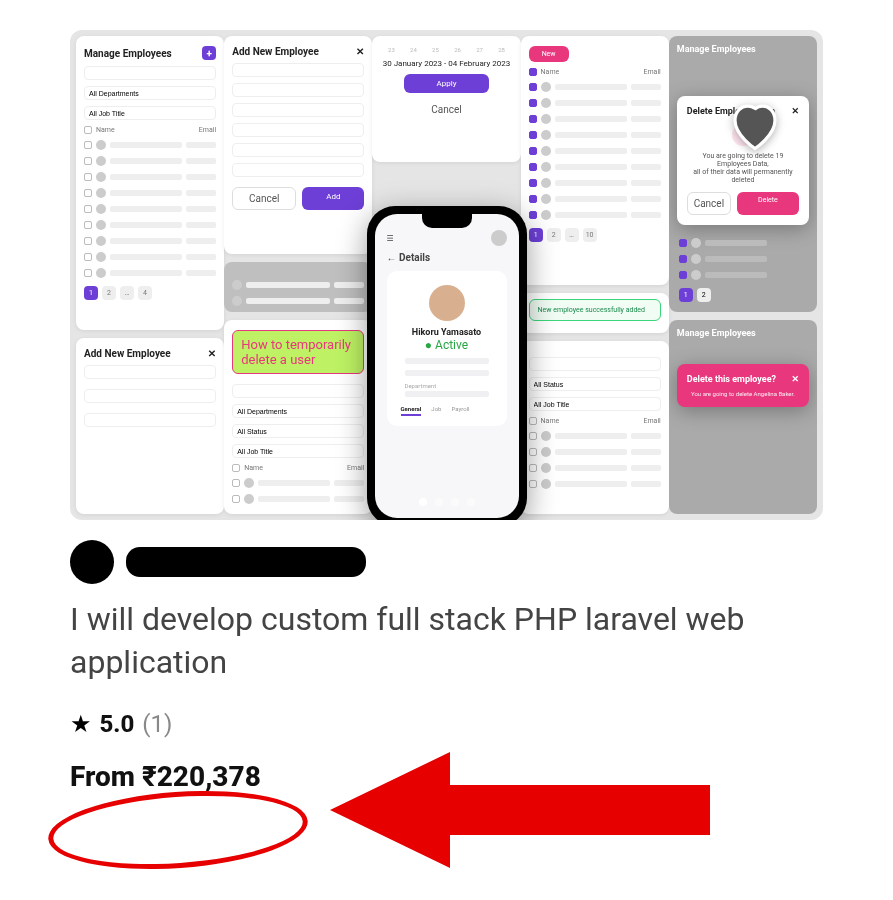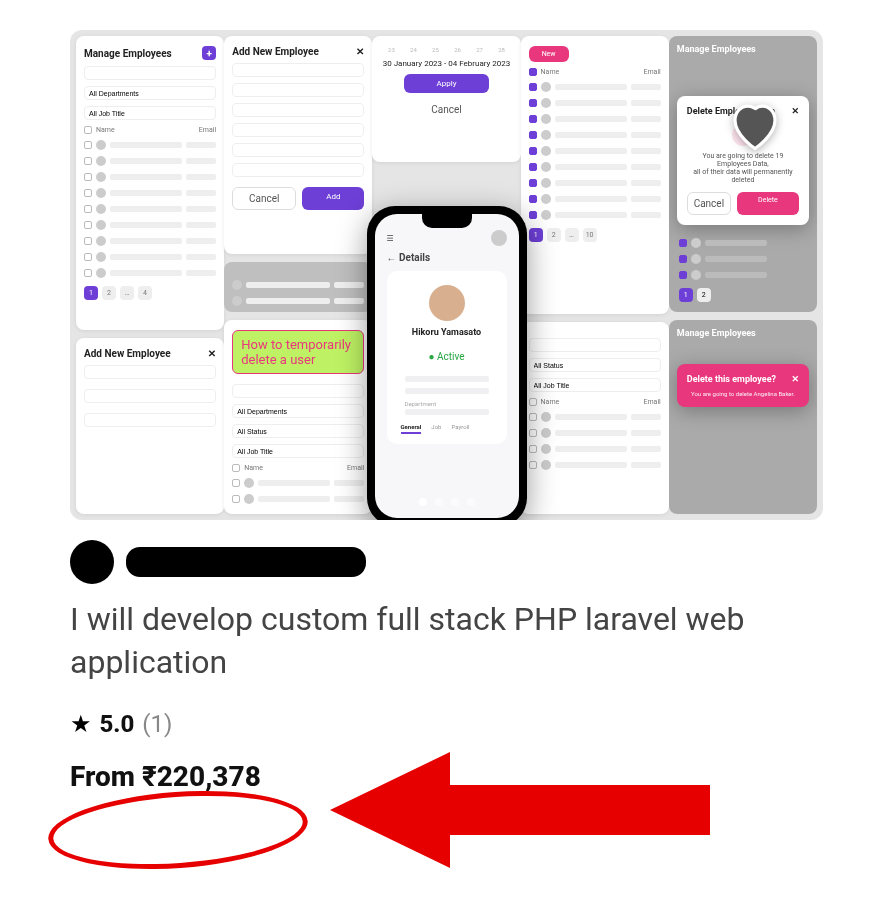--- a/index.html
+++ b/index.html
@@ -45,21 +45,21 @@
     width:160px; height:320px; background:#000; border-radius:28px; padding:8px;
     box-shadow:0 8px 30px rgba(0,0,0,0.4);
   }
   .phone-inner { background:#f7f7f9; width:100%; height:100%; border-radius:22px; padding:16px 12px 8px; font-size:8px; color:#444; overflow:hidden;}
   .notch { position:absolute; top:8px; left:50%; transform:translateX(-50%); width:50px; height:14px; background:#000; border-radius:0 0 10px 10px;}
   .phone-inner .hdr { display:flex; justify-content:space-between; align-items:center; margin-bottom:6px;}
   .phone-inner .hdr .avc { width:16px; height:16px; border-radius:50%; background:#ccc;}
   .phone-inner .details { background:#fff; border-radius:10px; padding:10px; text-align:center;}
   .phone-inner .details .bava { width:36px; height:36px; border-radius:50%; background:#d8b090; margin:4px auto 6px;}
   .phone-inner .details .nm2 { font-weight:700; font-size:9px; color:#222;}
-  .phone-inner .details .tag { color:#28a745; font-size:10px; margin:14px 0;}
+  .phone-inner .details .tag { color:#28a745; font-size:12px; margin:1px 0;}
   .phone-inner .details .line { height:6px; background:#f0f0f2; border-radius:2px; margin:6px 8px;}
   .heart {
     position:absolute; top:62px; right:34px; width:68px; height:68px;
     display:flex; align-items:center; justify-content:center;
   }
   .heart svg { filter: drop-shadow(0 2px 4px rgba(0,0,0,0.3)); }
   .dots { position:absolute; bottom:14px; left:50%; transform:translateX(-50%); display:flex; gap:8px;}
   .dots span { width:8px; height:8px; border-radius:50%; background:rgba(255,255,255,0.5);}
   .dots span.active { background:#fff;}
   .gray-overlay { position:absolute; inset:0; background:rgba(100,100,100,0.55);}
@@ -344,20 +344,23 @@
             <span class="av"></span>
             <span class="nm"></span>
             <span class="em"></span>
           </div>
         <div class="pager">
             <span class="pg active">1</span>
             <span class="pg">2</span>
             <span class="pg">…</span>
             <span class="pg">10</span>
           </div>
+      </div>
+      <div class="panel" style="flex:0.15; padding:6px 8px;">
+        <div class="alert-green">New employee successfully added</div>
       </div>
       <div class="panel" style="flex:0.8;">
         <input class="mock" style="">
         <input class="mock" value="All Status" style="">
         <input class="mock" value="All Job Title" style="">
         <div class="row">
             <span class="cb"></span>
             <span style="flex:1;font-size:7px;">Name</span>
             <span style="font-size:7px;">Email</span>
           </div>

